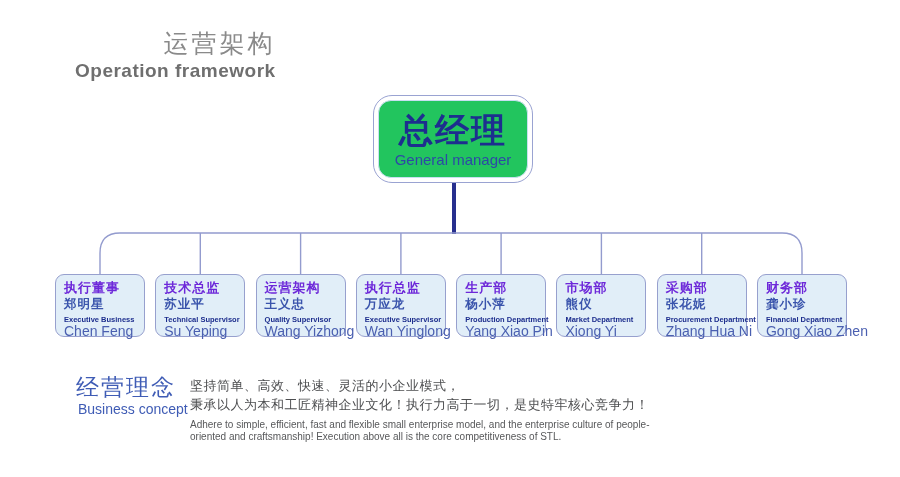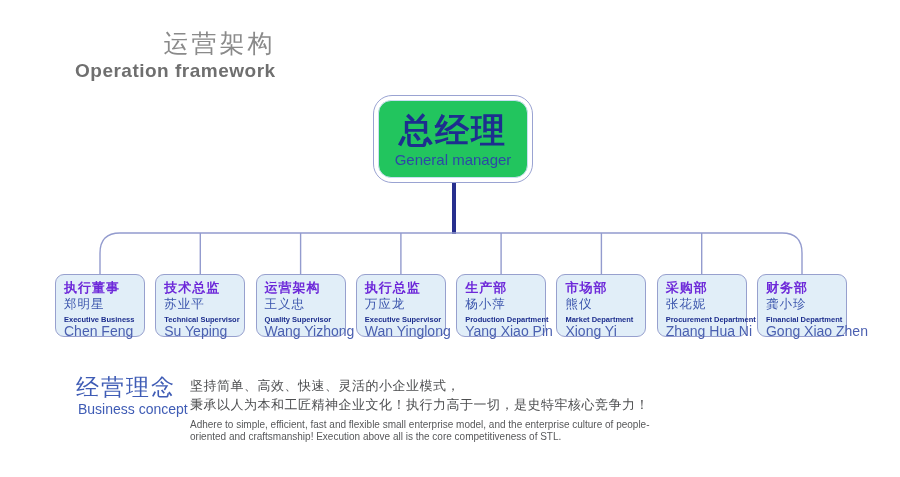--- a/index.html
+++ b/index.html
@@ -60,21 +60,21 @@
     width: 90px; height: 63px; box-sizing: border-box;
     background: #e1eef8; border: 1px solid #97a0ce; border-radius: 9px;
     padding: 5px 4px 0 8px;
   }
   .dept-cn-title {
     font-size: 13px; font-weight: 700; color: #6d28d9; letter-spacing: 1px;
     line-height: 16px; white-space: nowrap;
   }
   .dept-cn-name {
     font-size: 12.5px; color: #3a54ac; letter-spacing: 1px;
-    line-height: 16px; white-space: nowrap;
+    line-height: 16px; white-space: nowrap; font-weight: bold;
   }
   .dept-en-title {
     font-size: 7.5px; font-weight: 700; color: #1c2d8d;
     line-height: 10px; margin-top: 3px; white-space: nowrap;
   }
   .dept-en-name {
     font-size: 14px; color: #4a5fb0; line-height: 10px; margin-top: 1px;
     white-space: nowrap;
   }
 

